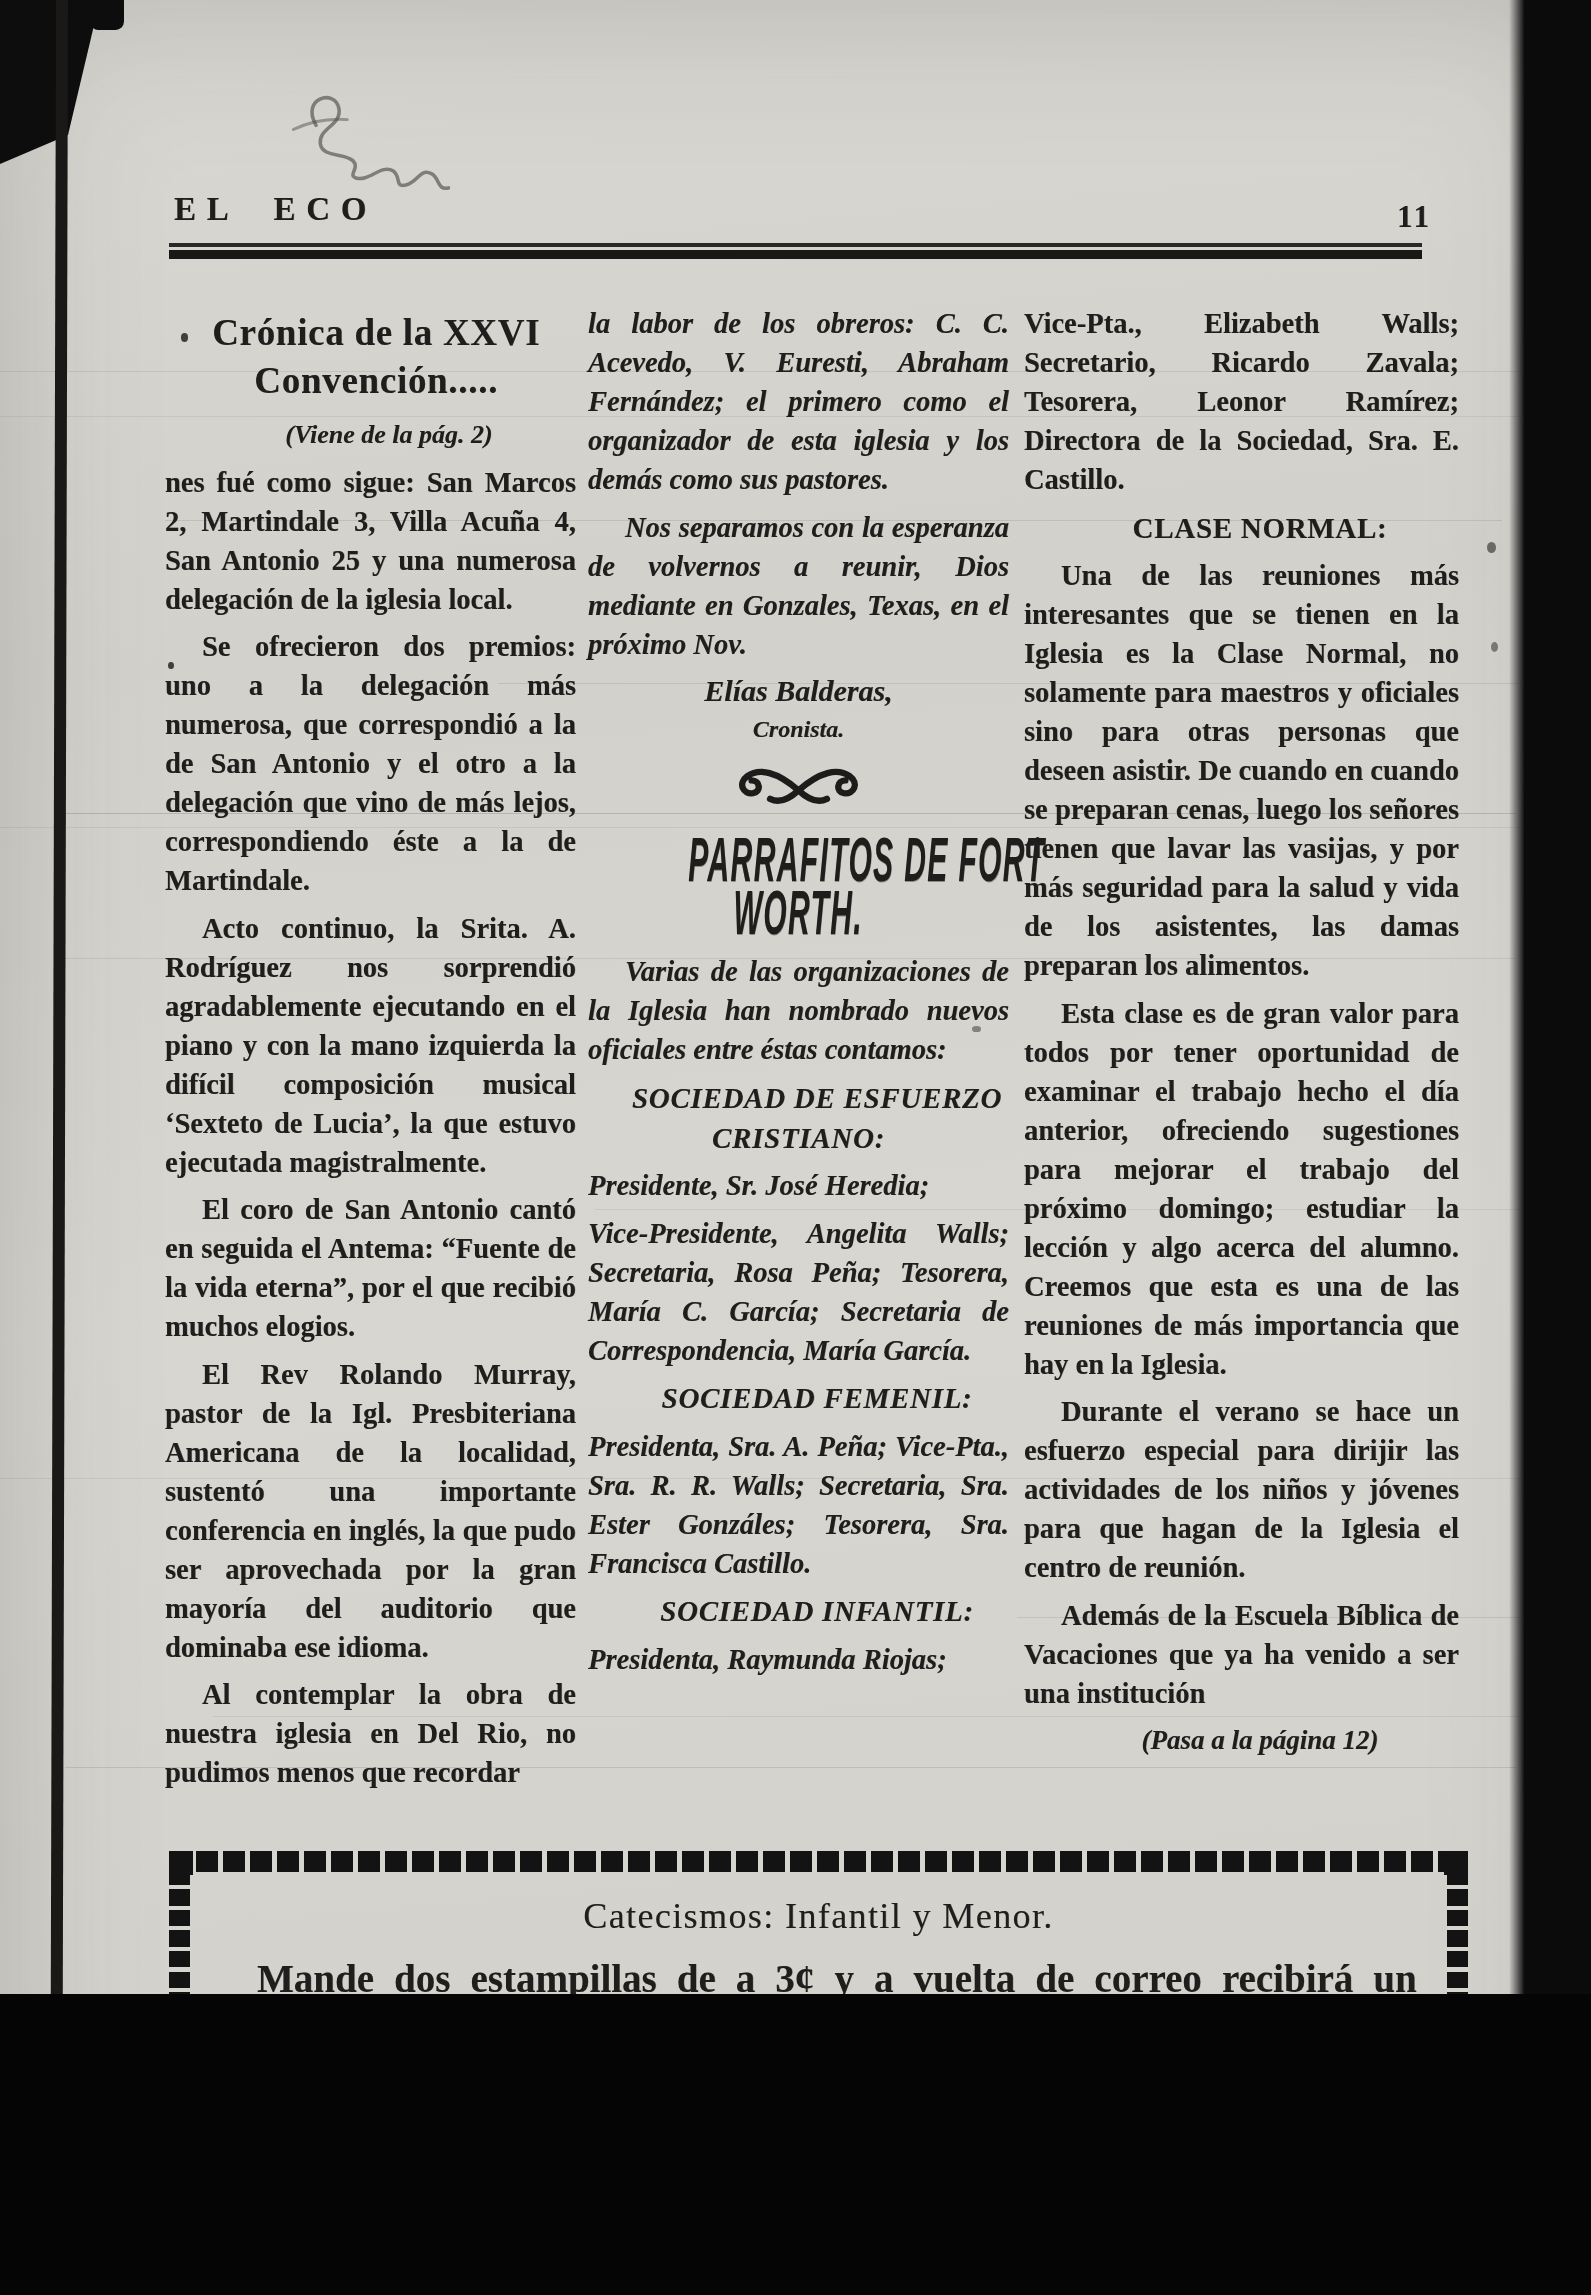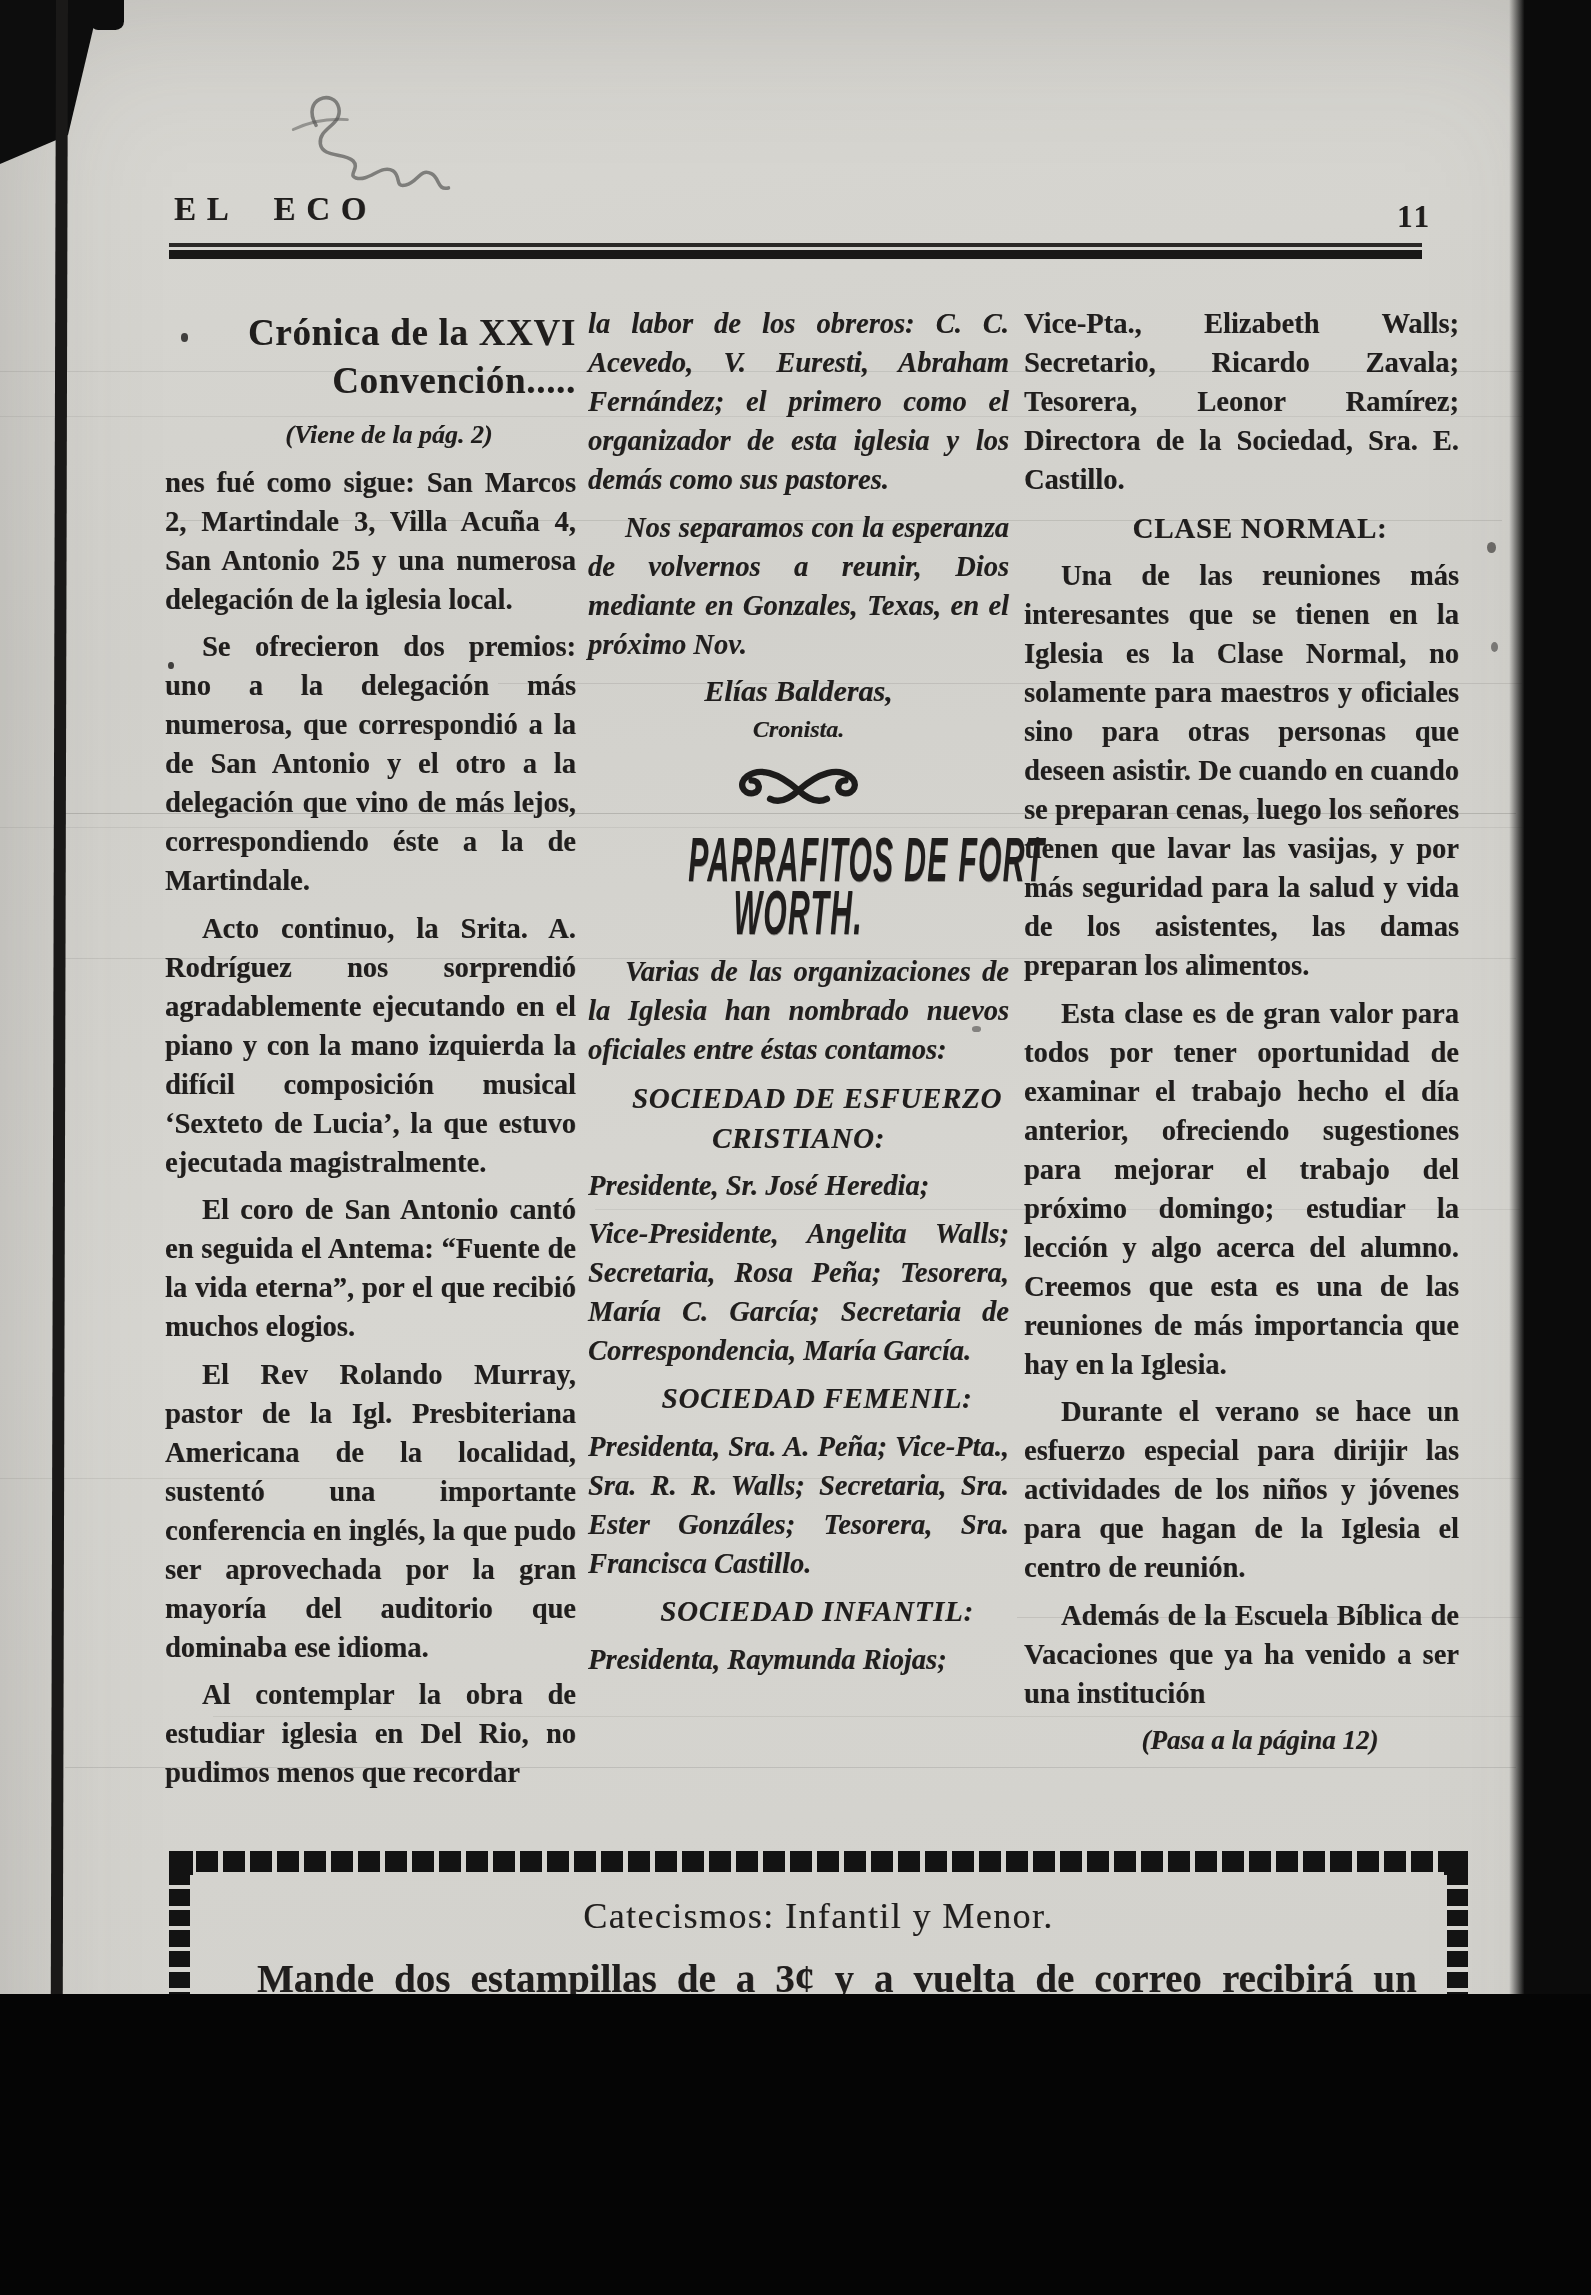--- a/index.html
+++ b/index.html
@@ -24,21 +24,21 @@
 
   
   .col { position:absolute; text-align:justify; font-weight:bold;
          font-size:28.5px; line-height:39px; }
   #col1 { left:165px;  top:309px; width:411px; }
   #col2 { left:588px;  top:304px; width:421px;font-style:italic; }
   #col3 { left:1024px; top:304px; width:435px; }
   .col p { margin:0 0 8.5px; text-indent:37px; }
   .col p.noind { text-indent:0; }
 
-  .art-title { font-size:37px; line-height:48px; text-align:right; letter-spacing:0.7px; margin:0 0 10px 11.4px; }
+  .art-title { font-size:37px; line-height:48px; text-align:center; letter-spacing:0.7px; margin:0 0 10px 11.4px; }
   .viene { font-style:italic; font-weight:bold; font-size:26px; text-align:center; margin:0 0 14.2px; text-indent:0; }
 
   .sig { text-align:center; text-indent:0; margin:1.4px 0 0; font-size:30px; line-height:38px; }
   .sig .role { font-size:24px; }
 
   .ornament { text-align:center; margin:11.4px 0 5.7px; }
 
   .big-head { text-align:center; margin:7.1px 0 12.8px; }
   .big-head .bh-line { display:inline-block; font-family:"Liberation Sans","DejaVu Sans",sans-serif;
        font-weight:bold; font-size:47px; line-height:53px; letter-spacing:2.1px;
@@ -102,21 +102,21 @@
     <div class="art-title">
       <div>Crónica de la XXVI</div>
       <div>Convención.....</div>
     </div>
     <p class="viene">(Viene de la pág. 2)</p>
     <p class="noind">nes fué como sigue: San Marcos 2, Martindale 3, Villa Acuña 4, San Antonio 25 y una numerosa delegación de la iglesia local.</p>
     <p>Se ofrecieron dos premios: uno a la delegación más numerosa, que correspondió a la de San Antonio y el otro a la delegación que vino de más lejos, correspondiendo éste a la de Martindale.</p>
     <p>Acto continuo, la Srita. A. Rodríguez nos sorprendió agradablemente ejecutando en el piano y con la mano izquierda la difícil composición musical ‘Sexteto de Lucia’, la que estuvo ejecutada magistralmente.</p>
     <p>El coro de San Antonio cantó en seguida el Antema: “Fuente de la vida eterna”, por el que recibió muchos elogios.</p>
     <p>El Rev Rolando Murray, pastor de la Igl. Presbiteriana Americana de la localidad, sustentó una importante conferencia en inglés, la que pudo ser aprovechada por la gran mayoría del auditorio que dominaba ese idioma.</p>
-    <p>Al contemplar la obra de estudiar iglesia en Del Rio, no pudimos menos que recordar</p>
+    <p>Al contemplar la obra de nuestra iglesia en Del Rio, no pudimos menos que recordar</p>
   </div>
 
   <div id="col2" class="col ink">
     <p class="noind">la labor de los obreros: C. C. Acevedo, V. Euresti, Abraham Fernández; el primero como el organizador de esta iglesia y los demás como sus pastores.</p>
     <p>Nos separamos con la esperanza de volvernos a reunir, Dios mediante en Gonzales, Texas, en el próximo Nov.</p>
     <div class="sig">
       <div>Elías Balderas,</div>
       <div class="role">Cronista.</div>
     </div>
     <div class="ornament">

